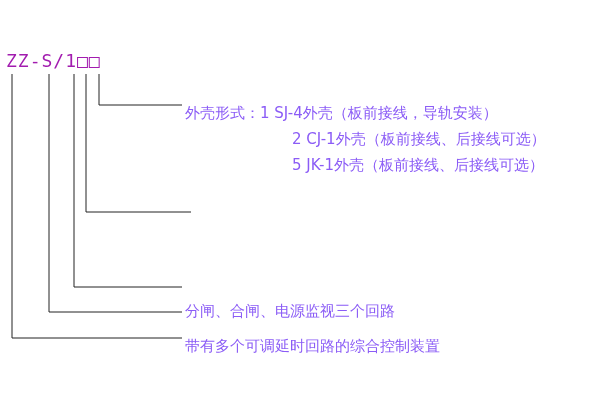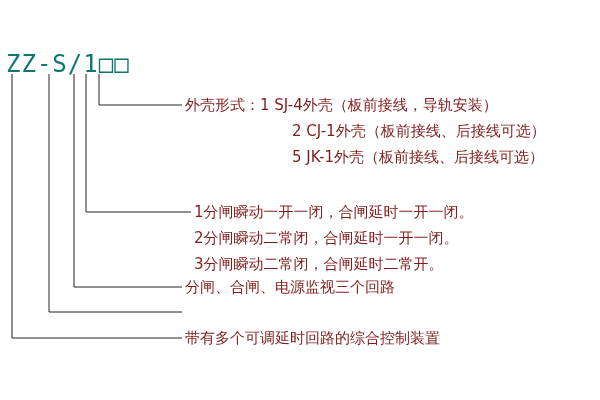--- a/index.html
+++ b/index.html
@@ -14,41 +14,42 @@
     background: #ffffff;
     overflow: hidden;
     font-family: "DejaVu Sans", sans-serif;
     color: #1a1a1a;
   }
   .model-code {
     position: absolute;
     left: 6px;
     top: 50px;
     font-family: "DejaVu Sans Mono", "DejaVu Sans", monospace;
-    font-size: 24px;
+    font-size: 18px;
     letter-spacing: 1px;
-    color: #0f766e;
+    color: #a21caf;
     white-space: nowrap;
   }
   .connectors {
     position: absolute;
     left: 0;
     top: 0;
   }
   .connectors path {
     fill: none;
     stroke: #222222;
     stroke-width: 1;
   }
   .ann {
     position: absolute;
     font-size: 15px;
     line-height: 26px;
     white-space: nowrap;
-    color: #7f1d1d;
+    color: #8b5cf6;
+    margin-top: 8px;
   }
   .ann .ln { white-space: nowrap; }
   .indent1 { padding-left: 58px; }
   .indent2 { padding-left: 107px; }
 </style>
 </head>
 <body>
 
 <div class="page">
 
@@ -61,24 +62,19 @@
     <path d="M49 74 V312 H182"></path>
     <path d="M12 74 V338 H182"></path>
   </svg>
 
   <div class="ann" style="left:185px; top:92px;">
     <div class="ln">外壳形式：1  SJ-4外壳（板前接线，导轨安装）</div>
     <div class="ln indent2">2  CJ-1外壳（板前接线、后接线可选）</div>
     <div class="ln indent2">5  JK-1外壳（板前接线、后接线可选）</div>
   </div>
 
-  <div class="ann" style="left:194px; top:199px;">
-    <div class="ln">1分闸瞬动一开一闭，合闸延时一开一闭。</div>
-    <div class="ln">2分闸瞬动二常闭，合闸延时一开一闭。</div>
-    <div class="ln">3分闸瞬动二常闭，合闸延时二常开。</div>
-  </div>
 
-  <div class="ann" style="left:185px; top:274px;">分闸、合闸、电源监视三个回路</div>
+  <div class="ann" style="left:185px; top:290px;">分闸、合闸、电源监视三个回路</div>
 
 
   <div class="ann" style="left:185px; top:325px;">带有多个可调延时回路的综合控制装置</div>
 
 </div>
 
 </body></html>

